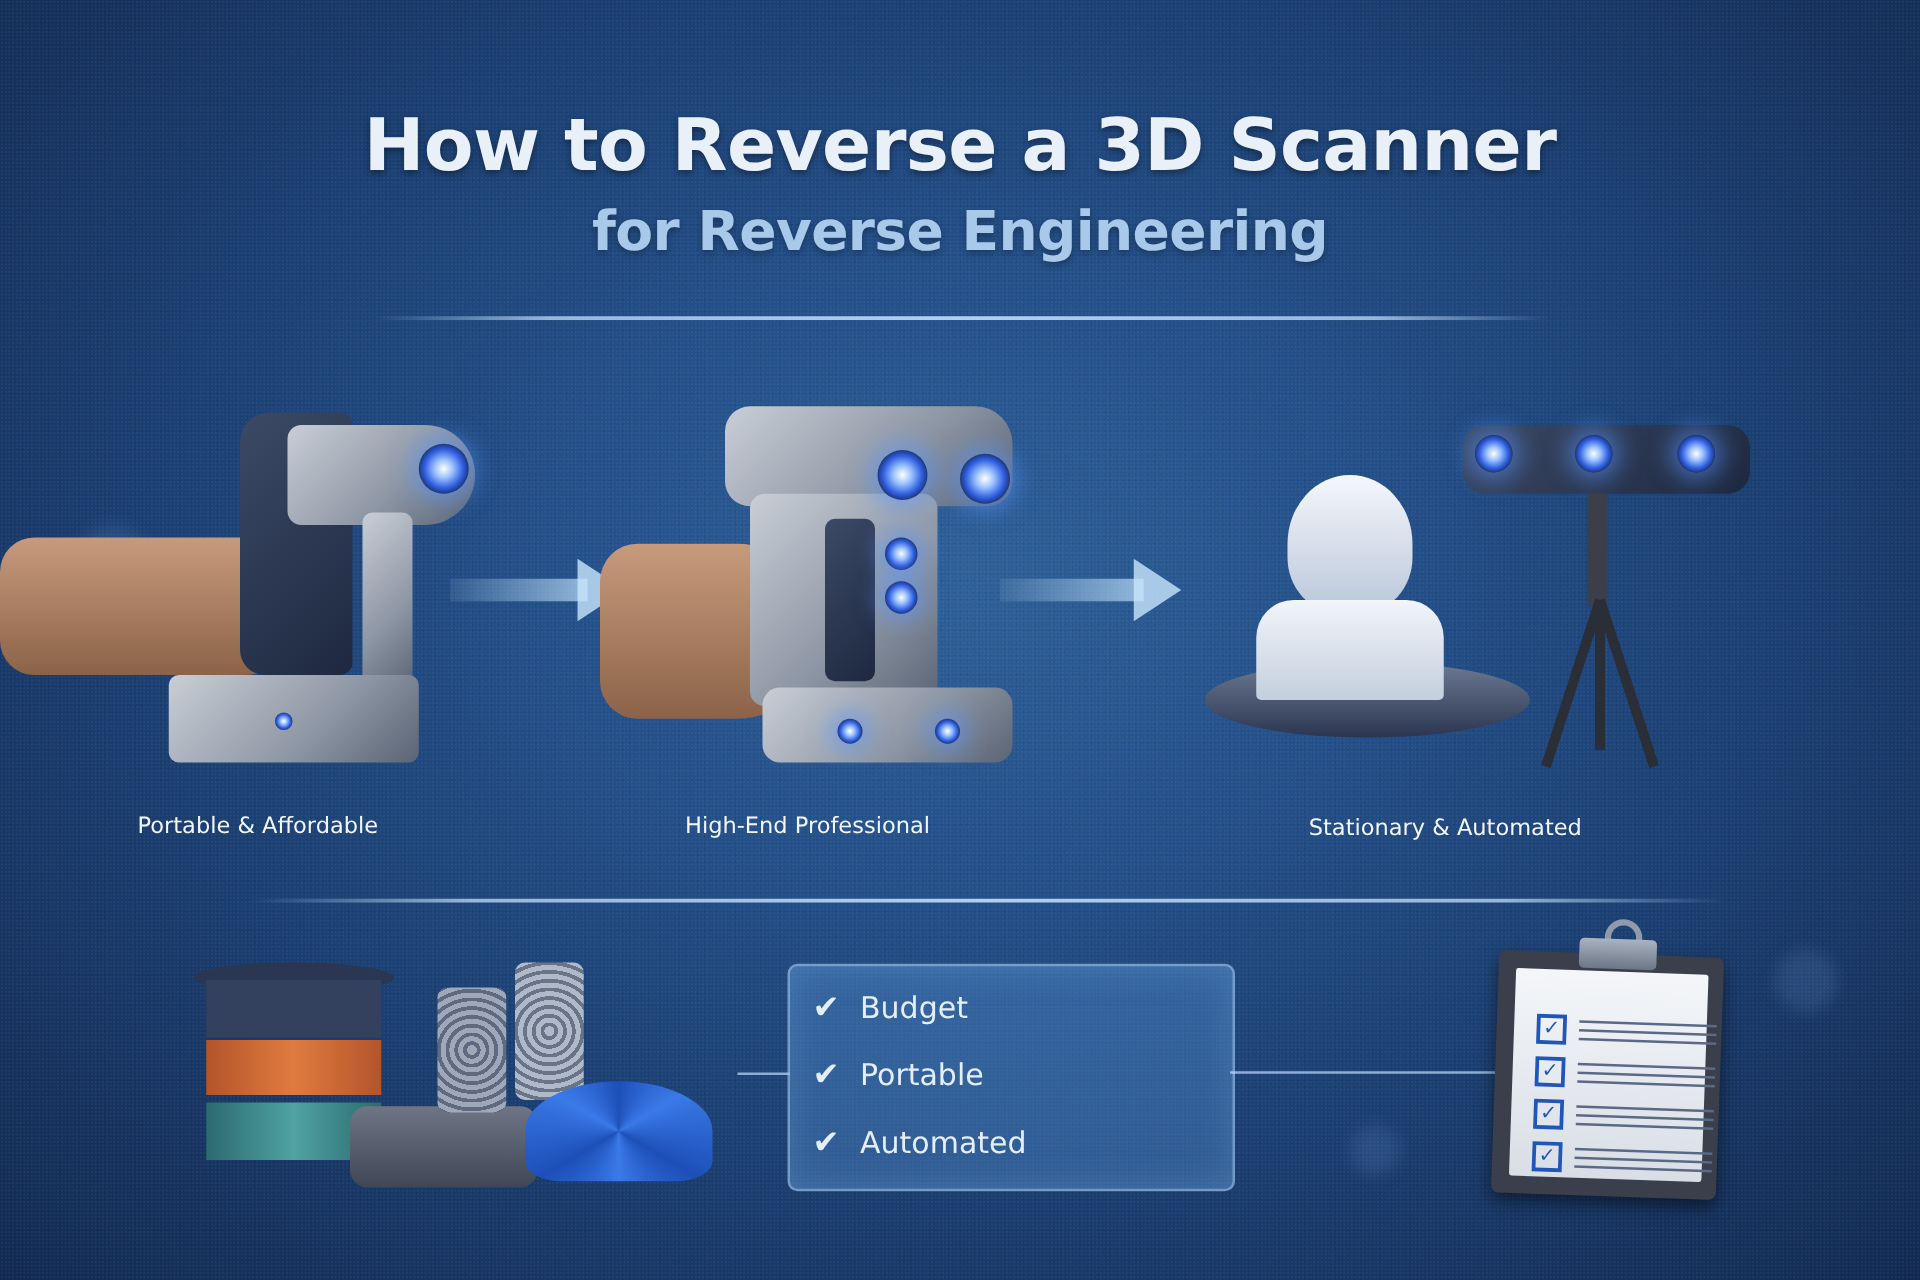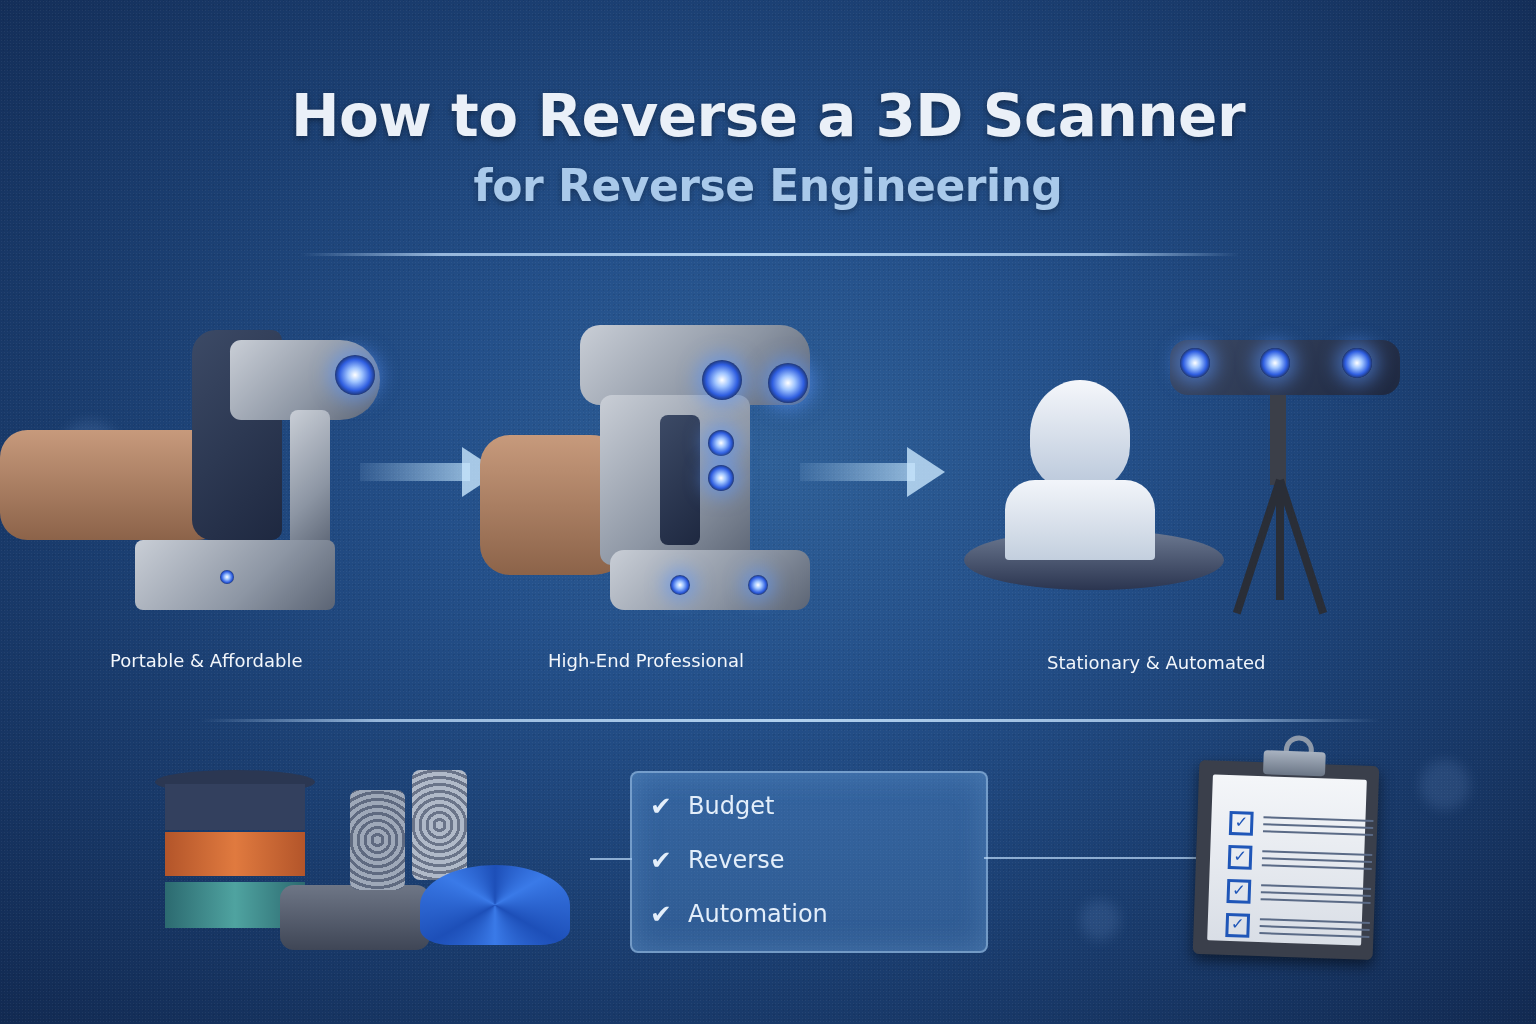--- a/index.html
+++ b/index.html
@@ -118,25 +118,25 @@
 
 <div class="connector" style="left:590px;top:858px;width:42px;"></div>
 
 <div class="checklist">
   <div class="check-row" style="top:18px;">
     <span class="ck">✔</span>
     <span class="tx">Budget</span>
   </div>
   <div class="check-row" style="top:72px;">
     <span class="ck">✔</span>
-    <span class="tx">Reverse</span>
+    <span class="tx">Portable</span>
   </div>
   <div class="check-row" style="top:126px;">
     <span class="ck">✔</span>
-    <span class="tx">Automation</span>
+    <span class="tx">Automated</span>
   </div>
 </div>
 
 <div class="connector" style="left:984px;top:857px;width:214px;"></div>
 
 <div class="clip">
   <div class="clamp-ring"></div>
   <div class="clamp"></div>
   <div class="paper">
     <div class="cl-item" style="top:36px;">

